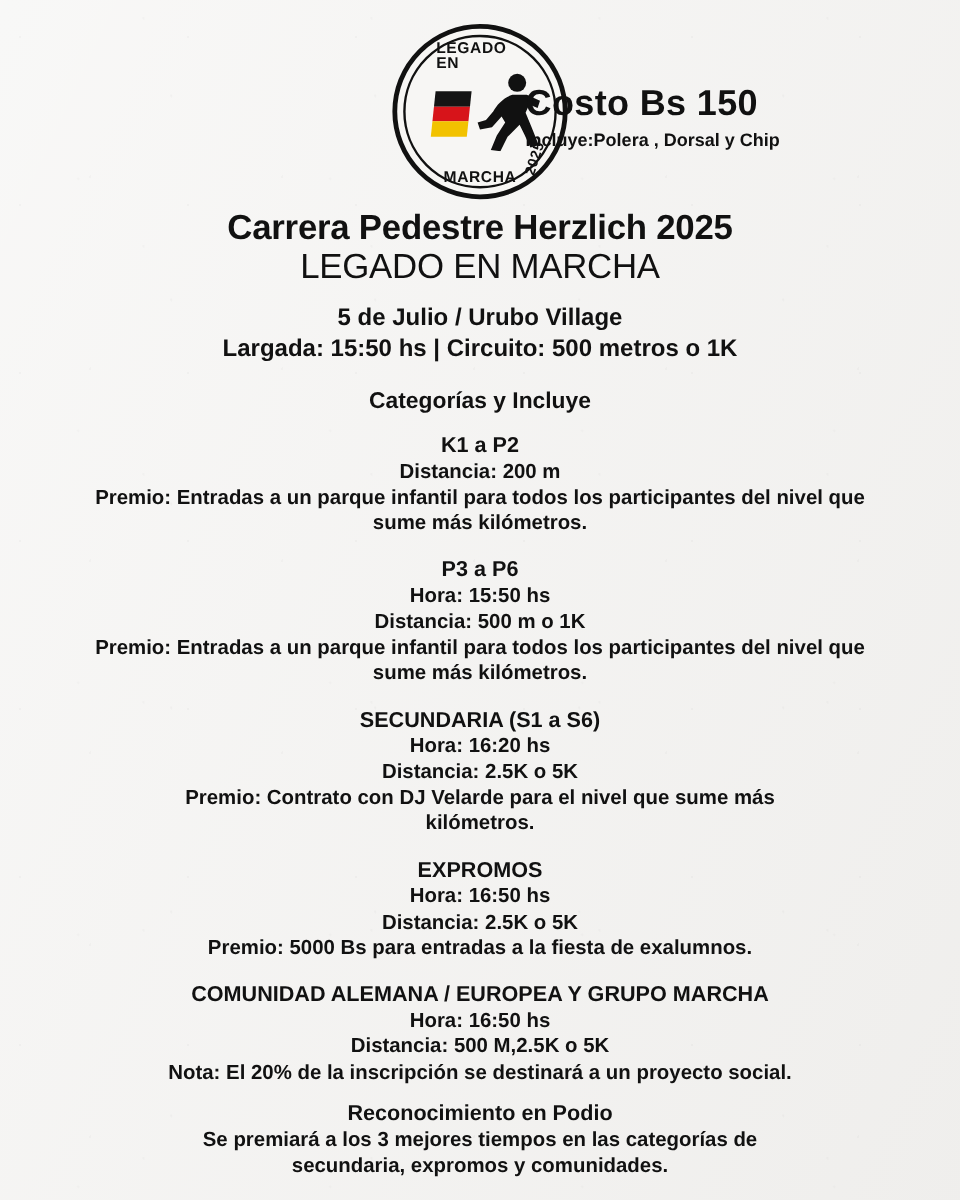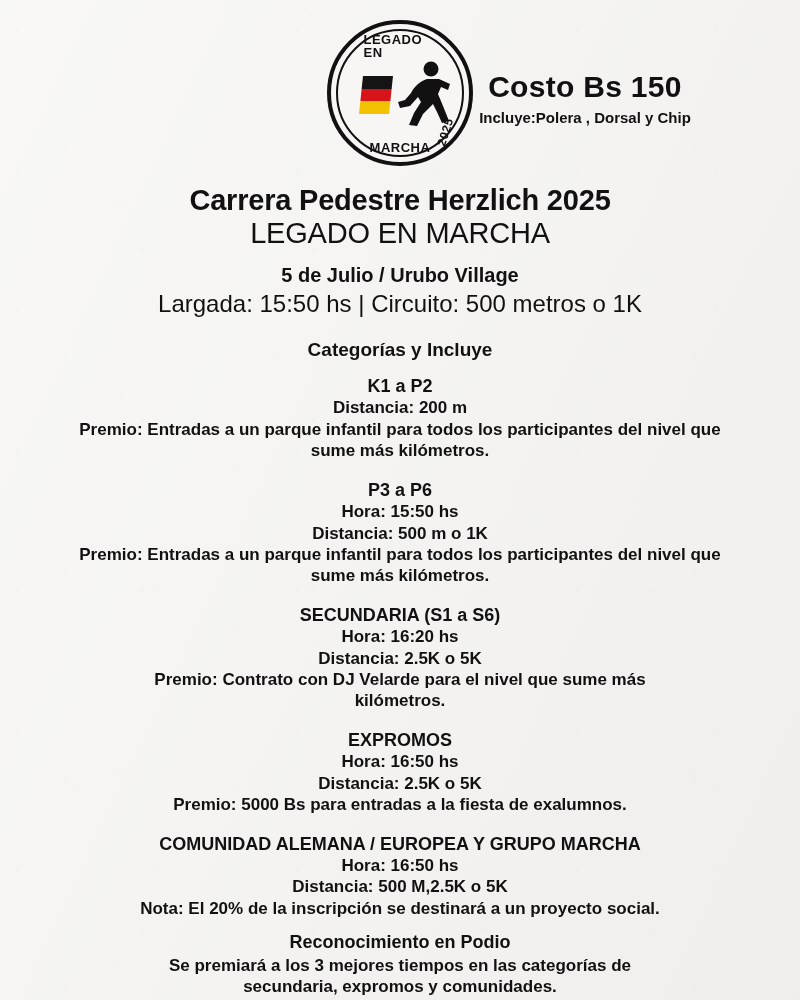--- a/index.html
+++ b/index.html
@@ -97,64 +97,63 @@
   .arc-word {
     position: absolute;
     font-weight: bold;
     letter-spacing: 0.5px;
     color: #111;
     line-height: 1;
   }
 
   .cost-block {
     position: absolute;
-    right: 20px;
+    right: 2px;
     top: 56px;
-    text-align: center;
     width: 330px;
   }
   .cost-title {
     font-size: 30px;
     font-weight: bold;
     letter-spacing: 0.3px;
     white-space: nowrap;
   }
   .cost-sub {
     margin-top: 5px;
     font-size: 15px;
     font-weight: bold;
     white-space: nowrap;
   }
 
   
   .title-block {
     text-align: center;
-    margin-top: 20px;
+    margin-top: 10px;
   }
   .title-1 {
     font-size: 29px;
     font-weight: bold;
     line-height: 1.15;
     letter-spacing: -0.2px;
   }
   .title-2 {
     font-size: 29px;
     font-weight: normal;
     line-height: 1.15;
     letter-spacing: -0.2px;
   }
   .subtitle {
     margin-top: 11px;
     font-size: 20px;
     font-weight: bold;
     line-height: 1.3;
   }
   .subtitle-2 {
-    font-size: 24px;
-    font-weight: normal;
+    font-size: 20px;
+    font-weight: bold;
     line-height: 1.3;
   }
   .section-heading {
     margin-top: 20px;
     text-align: center;
     font-size: 19px;
     font-weight: bold;
   }
 
   

